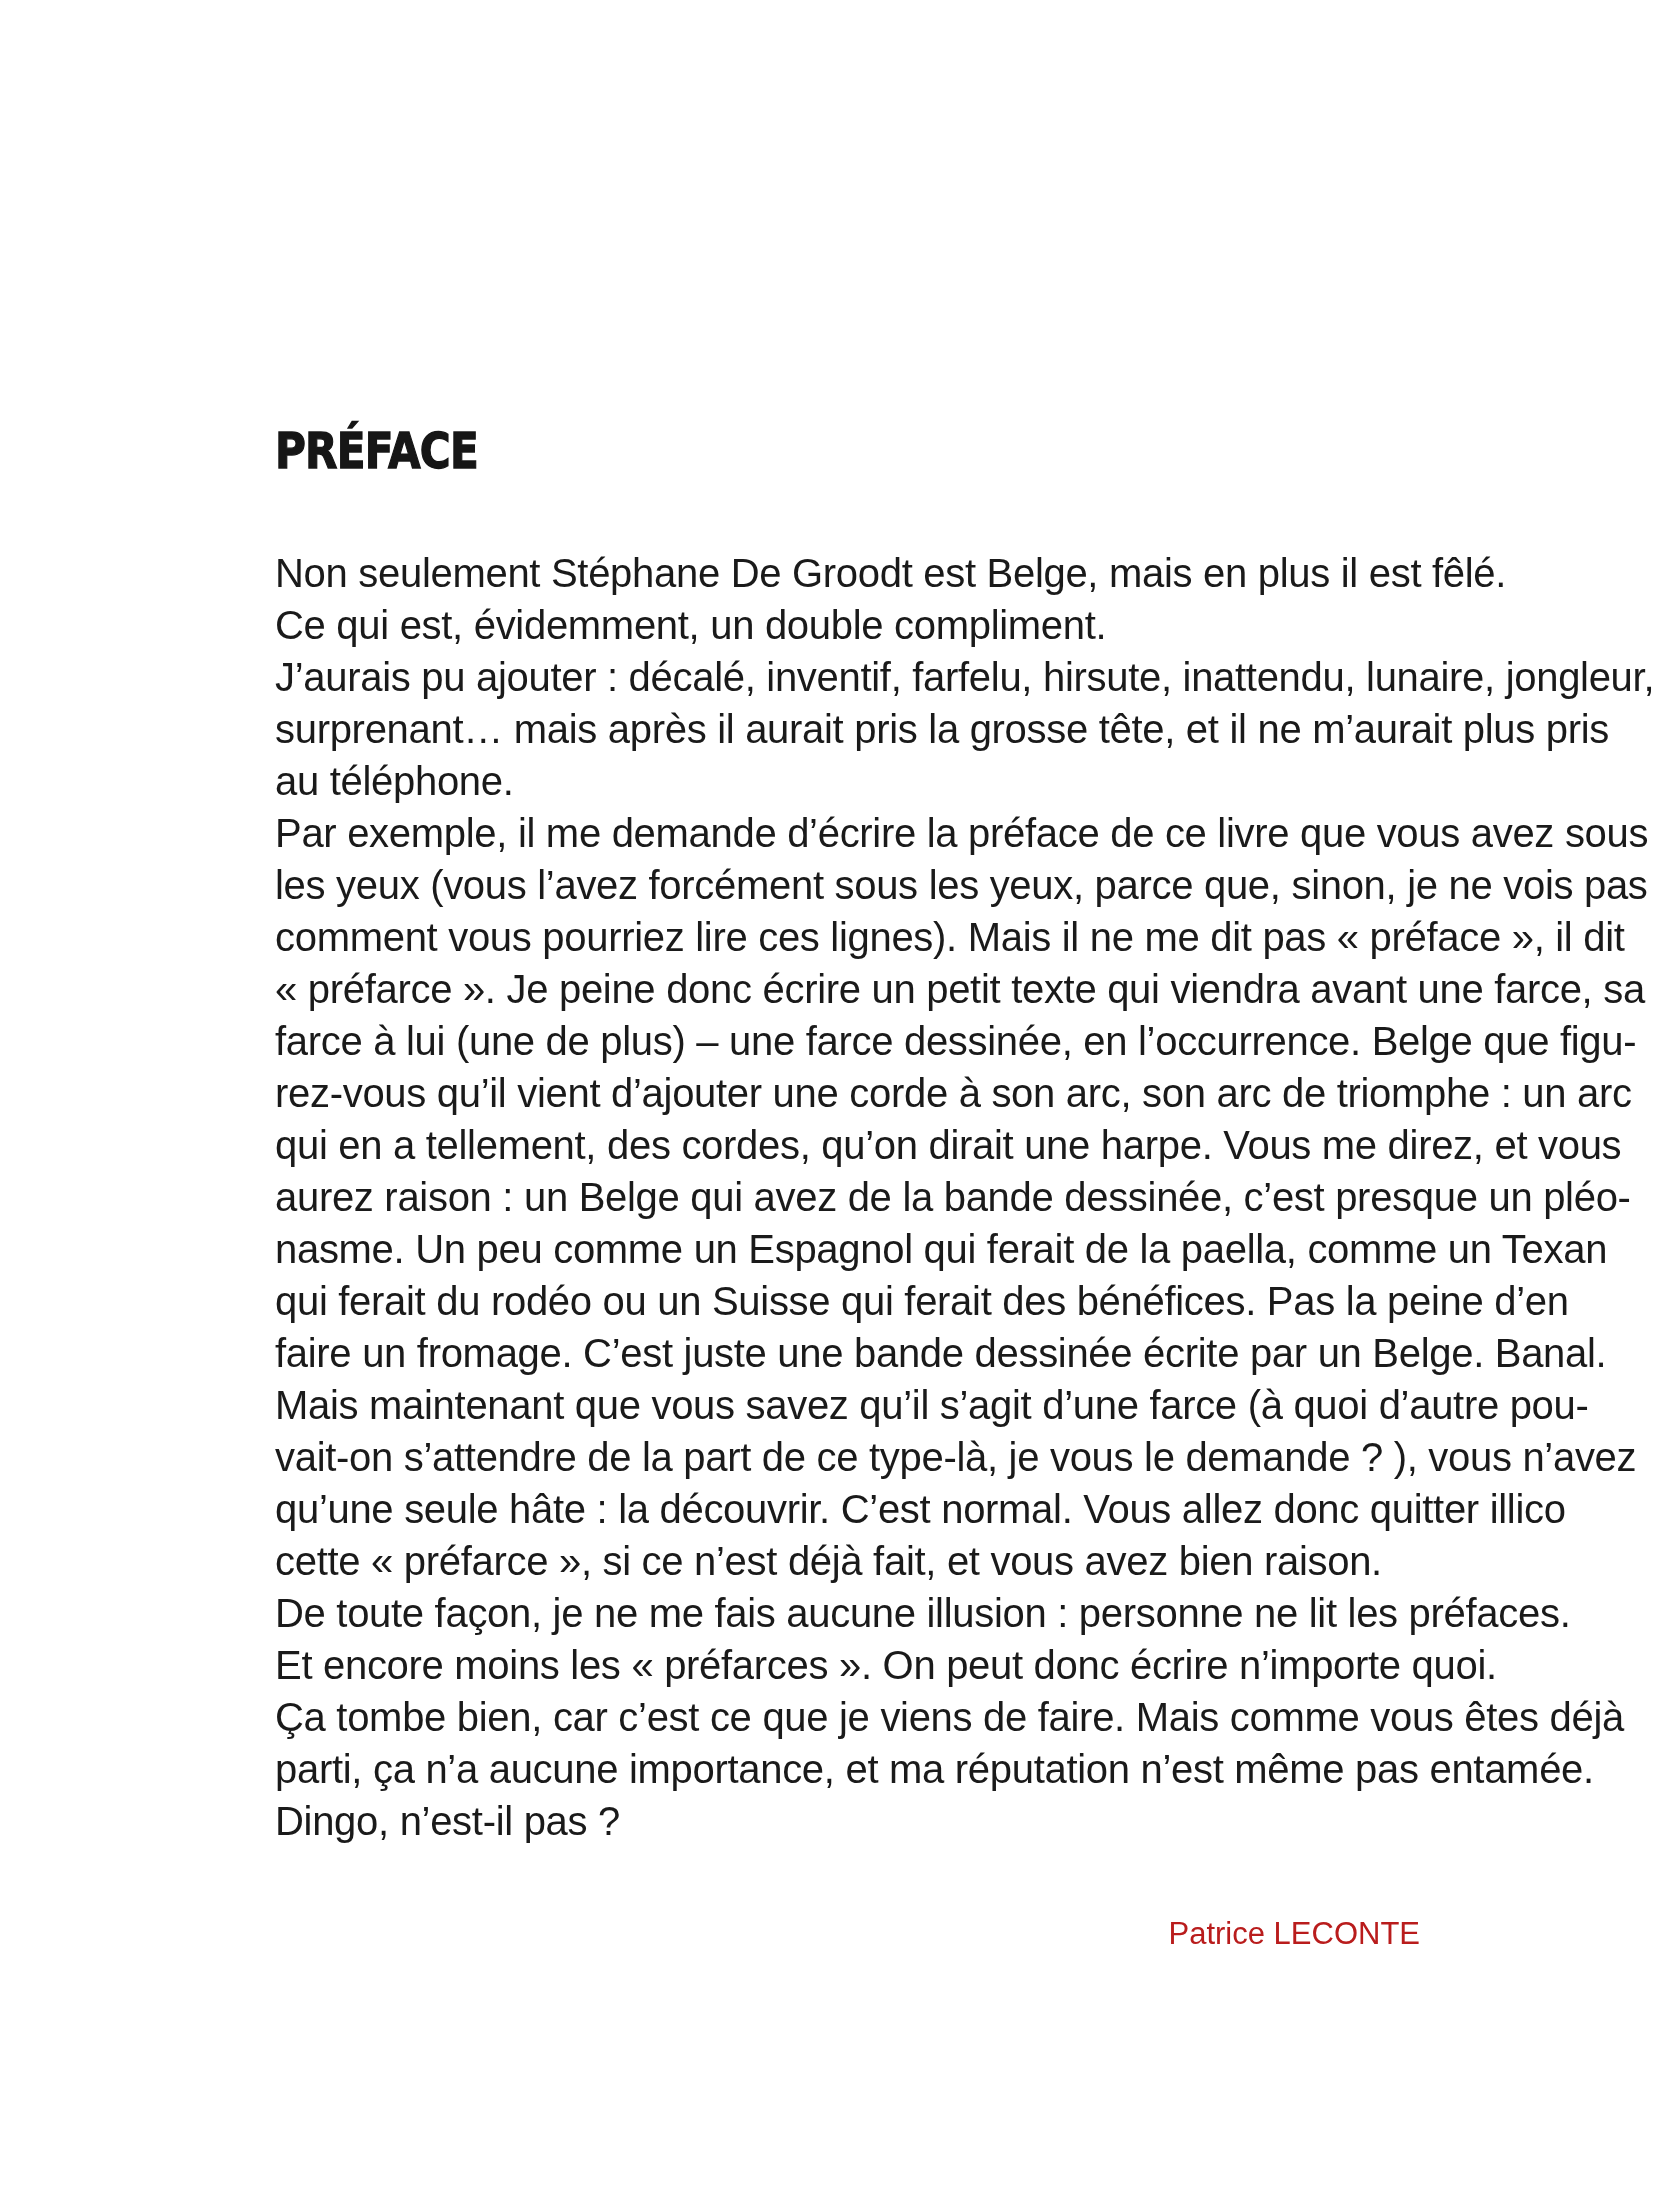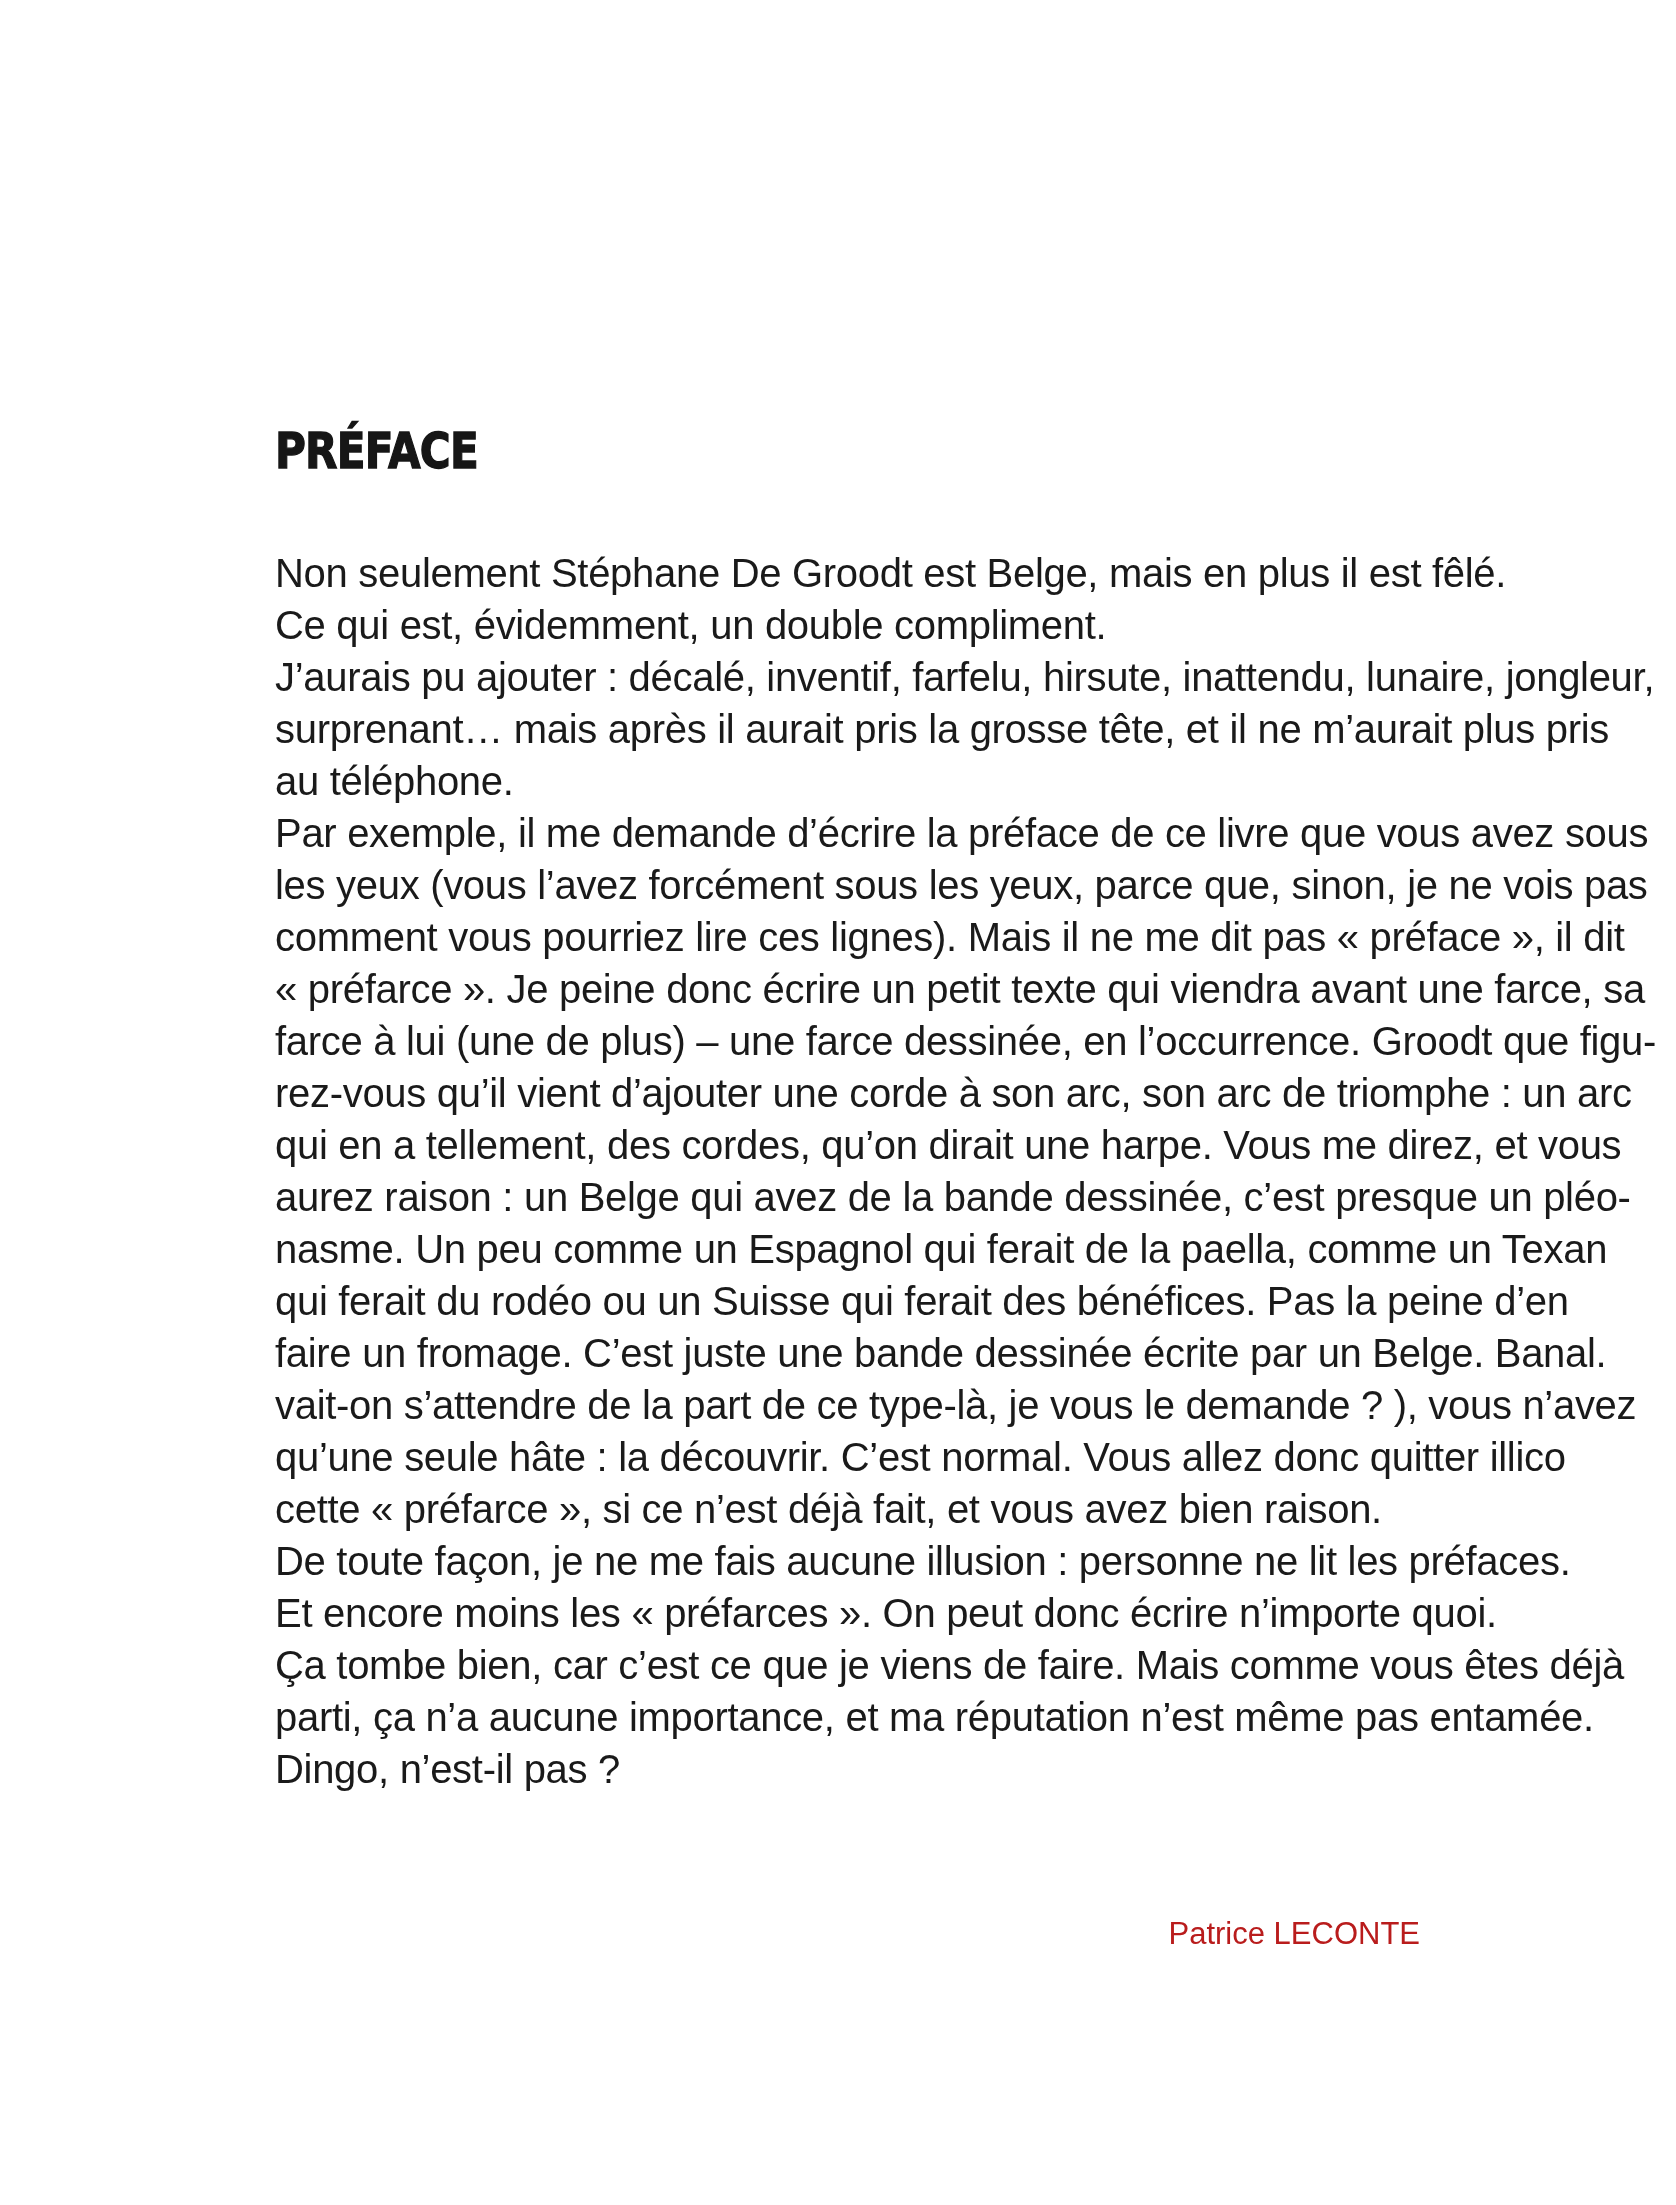--- a/index.html
+++ b/index.html
@@ -78,27 +78,28 @@
   <div class="body-text">
     <span class="line last">Non seulement Stéphane De Groodt est Belge, mais en plus il est fêlé.</span>
     <span class="line last">Ce qui est, évidemment, un double compliment.</span>
     <span class="line">J’aurais pu ajouter : décalé, inventif, farfelu, hirsute, inattendu, lunaire, jongleur,</span>
     <span class="line">surprenant… mais après il aurait pris la grosse tête, et il ne m’aurait plus pris</span>
     <span class="line last">au téléphone.</span>
     <span class="line">Par exemple, il me demande d’écrire la préface de ce livre que vous avez sous</span>
     <span class="line">les yeux (vous l’avez forcément sous les yeux, parce que, sinon, je ne vois pas</span>
     <span class="line">comment vous pourriez lire ces lignes). Mais il ne me dit pas « préface », il dit</span>
     <span class="line">« préfarce ». Je peine donc écrire un petit texte qui viendra avant une farce, sa</span>
-    <span class="line">farce à lui (une de plus) – une farce dessinée, en l’occurrence. Groodt que figu-</span>
+    <span class="line">farce à lui (une de plus) – une farce dessinée, en l’occurrence. Belge que figu-</span>
     <span class="line">rez-vous qu’il vient d’ajouter une corde à son arc, son arc de triomphe : un arc</span>
     <span class="line">qui en a tellement, des cordes, qu’on dirait une harpe. Vous me direz, et vous</span>
     <span class="line">aurez raison : un Belge qui avez de la bande dessinée, c’est presque un pléo-</span>
     <span class="line">nasme. Un peu comme un Espagnol qui ferait de la paella, comme un Texan</span>
     <span class="line">qui ferait du rodéo ou un Suisse qui ferait des bénéfices. Pas la peine d’en</span>
     <span class="line last">faire un fromage. C’est juste une bande dessinée écrite par un Belge. Banal.</span>
+    <span class="line">Mais maintenant que vous savez qu’il s’agit d’une farce (à quoi d’autre pou-</span>
     <span class="line">vait-on s’attendre de la part de ce type-là, je vous le demande ? ), vous n’avez</span>
     <span class="line">qu’une seule hâte : la découvrir. C’est normal. Vous allez donc quitter illico</span>
     <span class="line last">cette « préfarce », si ce n’est déjà fait, et vous avez bien raison.</span>
     <span class="line">De toute façon, je ne me fais aucune illusion : personne ne lit les préfaces.</span>
     <span class="line">Et encore moins les « préfarces ». On peut donc écrire n’importe quoi.</span>
     <span class="line">Ça tombe bien, car c’est ce que je viens de faire. Mais comme vous êtes déjà</span>
     <span class="line">parti, ça n’a aucune importance, et ma réputation n’est même pas entamée.</span>
     <span class="line last">Dingo, n’est-il pas ?</span>
   </div>
 

